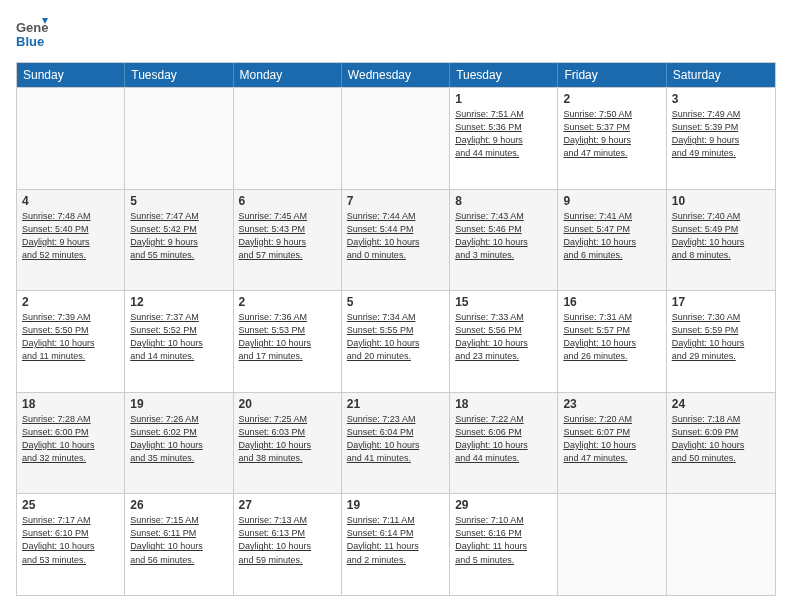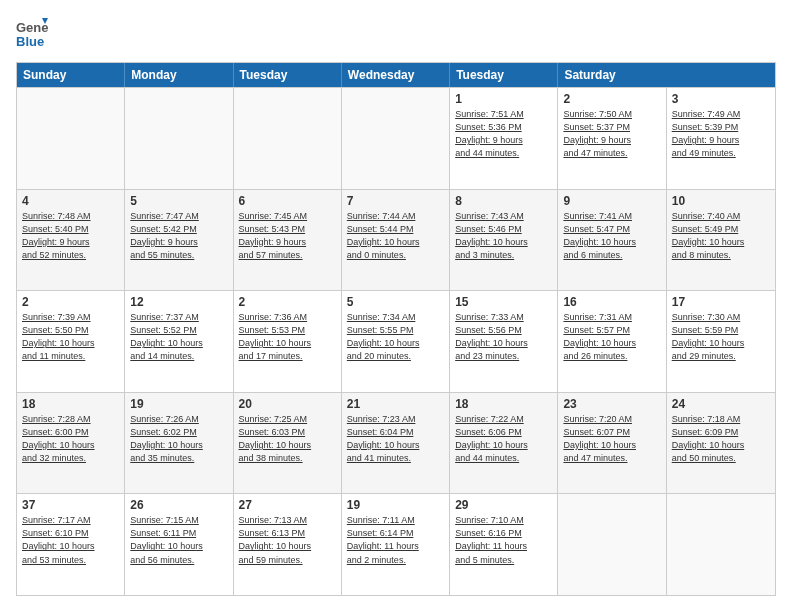--- a/index.html
+++ b/index.html
@@ -46,21 +46,21 @@
       border: 1px solid #ccc;
     }
     .cal-header {
       display: grid;
       grid-template-columns: repeat(7, 1fr);
       background: #1a6aad;
     }
     .cal-header-cell {
       color: #fff;
       font-size: 12px;
-      font-weight: bold;
+      font-weight: normal;
       padding: 5px 6px;
       text-align: left;
       border-right: 1px solid #4a8ec2;
     }
     .cal-header-cell:last-child { border-right: none; }
     .cal-body {
       display: flex;
       flex-direction: column;
       flex: 1;
     }
@@ -111,24 +111,25 @@
 </div>
     <div class="title-block">
       <div class="month-title"></div>
       <div class="location"></div>
     </div>
   </div>
 
   <div class="calendar">
     <div class="cal-header">
     <div class="cal-header-cell">Sunday</div>
+        <div class="cal-header-cell">Tuesday</div>
         <div class="cal-header-cell">Monday</div>
-        <div class="cal-header-cell">Tuesday</div>
         <div class="cal-header-cell">Wednesday</div>
         <div class="cal-header-cell">Tuesday</div>
+        <div class="cal-header-cell">Friday</div>
         <div class="cal-header-cell">Saturday</div>
       </div>
     <div class="cal-body">
     <div class="cal-row">
           <div class="cal-cell empty"></div>
           <div class="cal-cell empty"></div>
           <div class="cal-cell empty"></div>
           <div class="cal-cell empty"></div>
           <div class="cal-cell">
             <div class="day-num">1</div>
@@ -228,21 +229,21 @@
             <div class="day-num">23</div>
             <div class="day-info">Sunrise: 7:20 AM<br>Sunset: 6:07 PM<br>Daylight: 10 hours<br>and 47 minutes.</div>
           </div>
           <div class="cal-cell">
             <div class="day-num">24</div>
             <div class="day-info">Sunrise: 7:18 AM<br>Sunset: 6:09 PM<br>Daylight: 10 hours<br>and 50 minutes.</div>
           </div>
         </div>
         <div class="cal-row">
           <div class="cal-cell">
-            <div class="day-num">37</div>
+            <div class="day-num">25</div>
             <div class="day-info">Sunrise: 7:17 AM<br>Sunset: 6:10 PM<br>Daylight: 10 hours<br>and 53 minutes.</div>
           </div>
           <div class="cal-cell">
             <div class="day-num">26</div>
             <div class="day-info">Sunrise: 7:15 AM<br>Sunset: 6:11 PM<br>Daylight: 10 hours<br>and 56 minutes.</div>
           </div>
           <div class="cal-cell">
             <div class="day-num">27</div>
             <div class="day-info">Sunrise: 7:13 AM<br>Sunset: 6:13 PM<br>Daylight: 10 hours<br>and 59 minutes.</div>
           </div>

